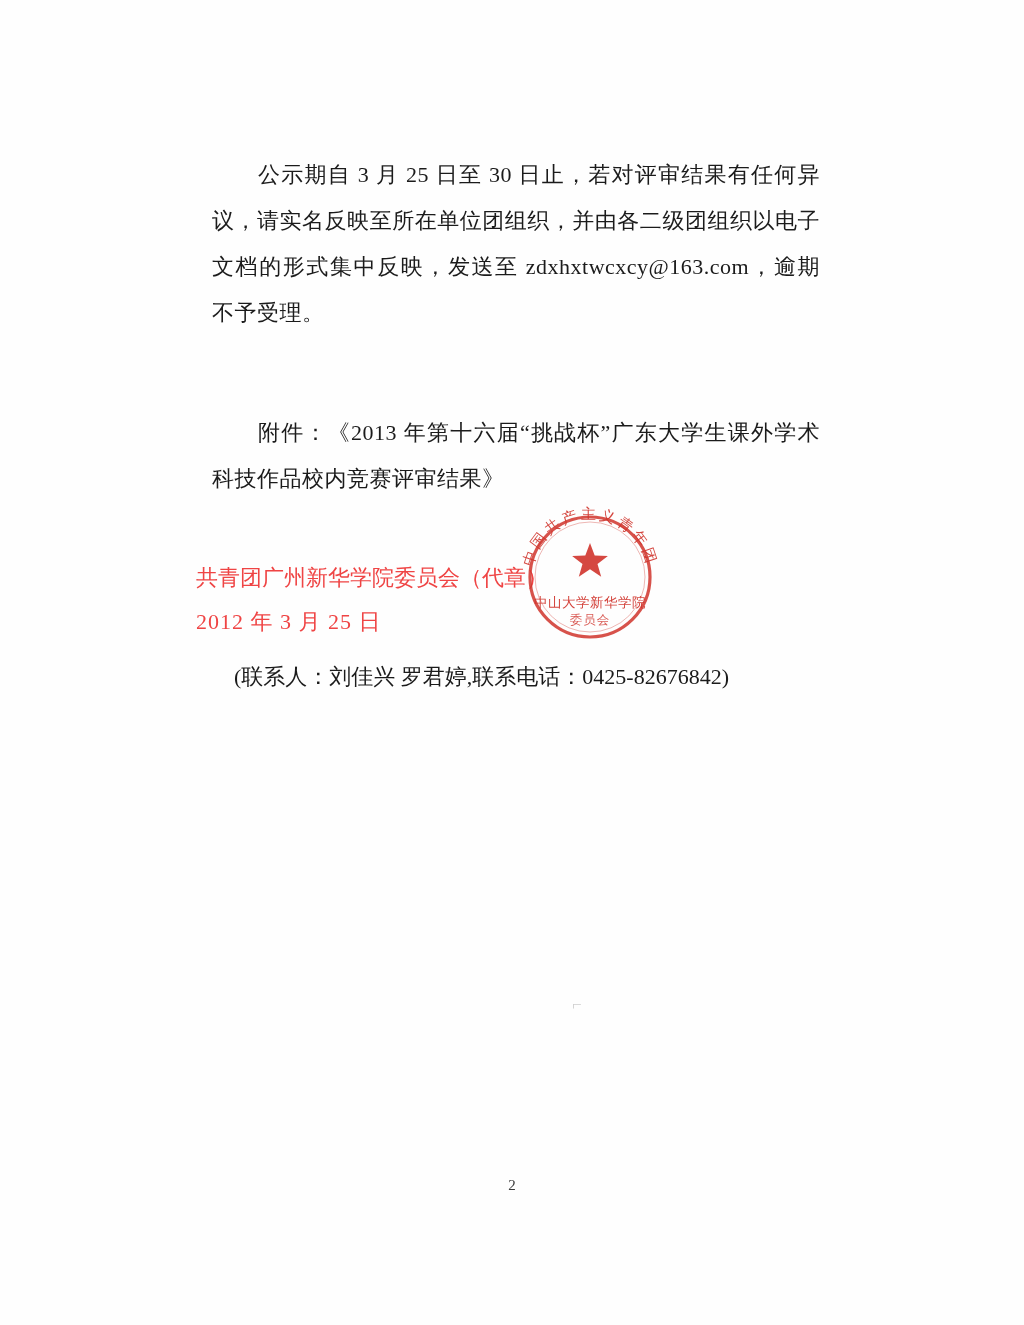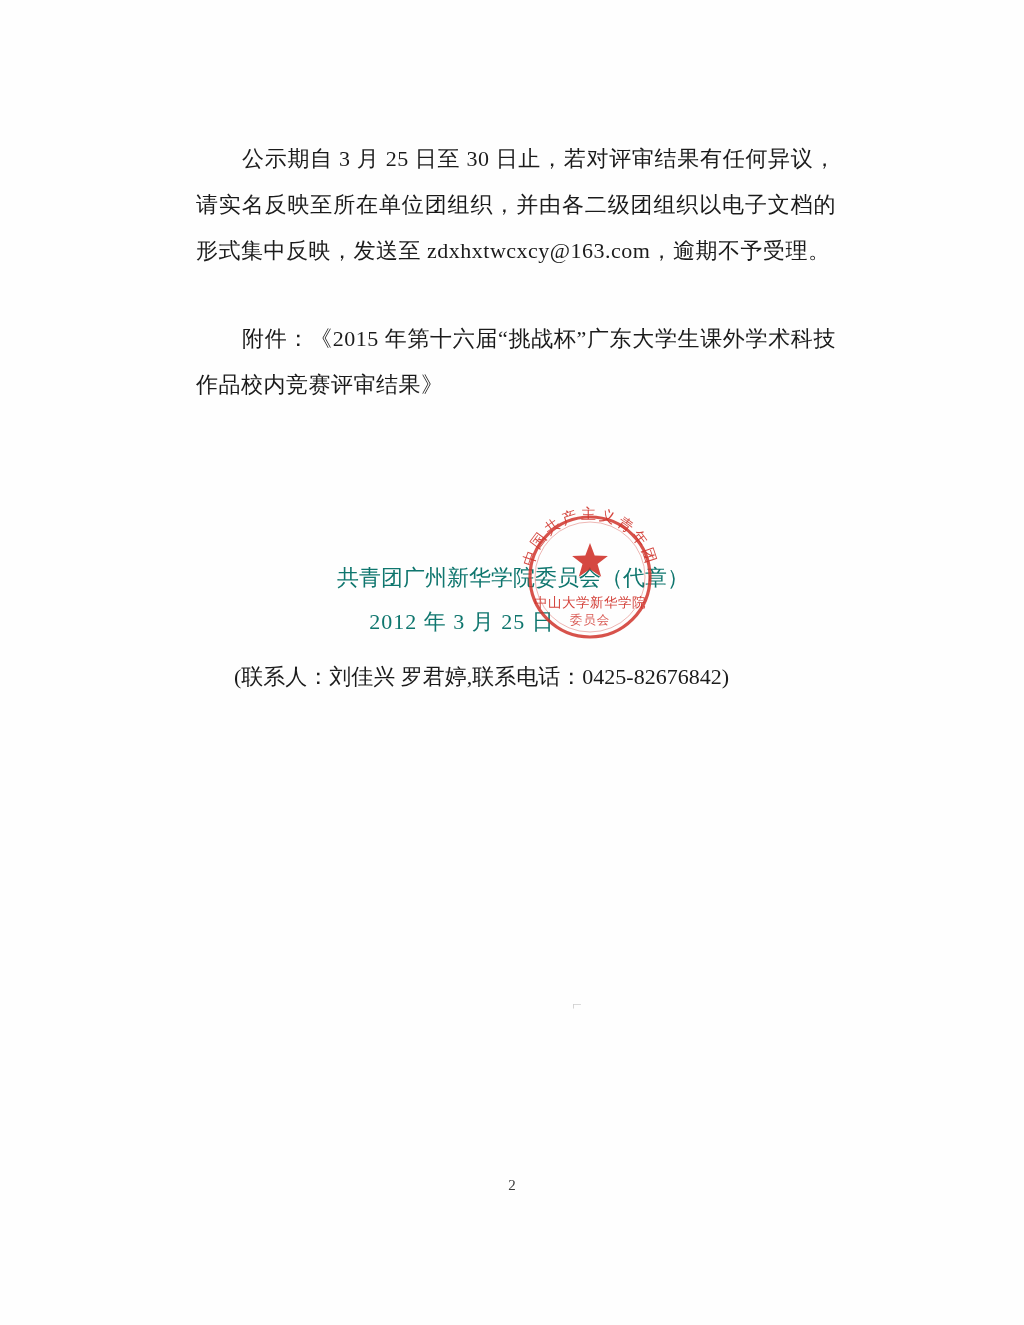--- a/index.html
+++ b/index.html
@@ -20,43 +20,43 @@
     inset: 0;
     background: #fefefe;
   }
   .doc-body {
     position: absolute;
     left: 196px;
     top: 136px;
     width: 640px;
   }
   p.para {
-    margin: 0;
+    margin: 16px;
     font-size: 22px;
     line-height: 46px;
     letter-spacing: 0.5px;
     text-align: justify;
     text-justify: inter-ideograph;
     color: #1b1b1b;
   }
   p.para.indent {
     text-indent: 46px;
   }
   .gap-block {
     height: 42px;
   }
   .signature {
     position: absolute;
     left: 196px;
     top: 556px;
     width: 640px;
-    text-align: center;
+    text-align: left;
     font-size: 22px;
     line-height: 44px;
-    color: #0f766e;
+    color: #ef4444;
   }
   .sig-line {
     display: block;
     white-space: nowrap;
   }
   .sig-line.org {
     padding-right: 6px;
   }
   .sig-line.date {
     padding-right: 108px;
@@ -104,21 +104,21 @@
   }
 </style>
 </head>
 <body>
 
 <div class="page">
 
   <div class="doc-body">
     <p class="para indent">公示期自 3 月 25 日至 30 日止，若对评审结果有任何异议，请实名反映至所在单位团组织，并由各二级团组织以电子文档的形式集中反映，发送至 zdxhxtwcxcy@163.com，逾期不予受理。</p>
     <div class="gap-block"></div>
-    <p class="para indent">附件：《2015 年第十六届“挑战杯”广东大学生课外学术科技作品校内竞赛评审结果》</p>
+    <p class="para indent">附件：《2013 年第十六届“挑战杯”广东大学生课外学术科技作品校内竞赛评审结果》</p>
   </div>
 
   <div class="signature">
     <span class="sig-line org">共青团广州新华学院委员会（代章）</span>
     <span class="sig-line date">2012 年 3 月 25 日</span>
   </div>
 
   <div class="seal">
     <svg width="160" height="160" viewBox="0 0 160 160" aria-hidden="true">
       <defs>

